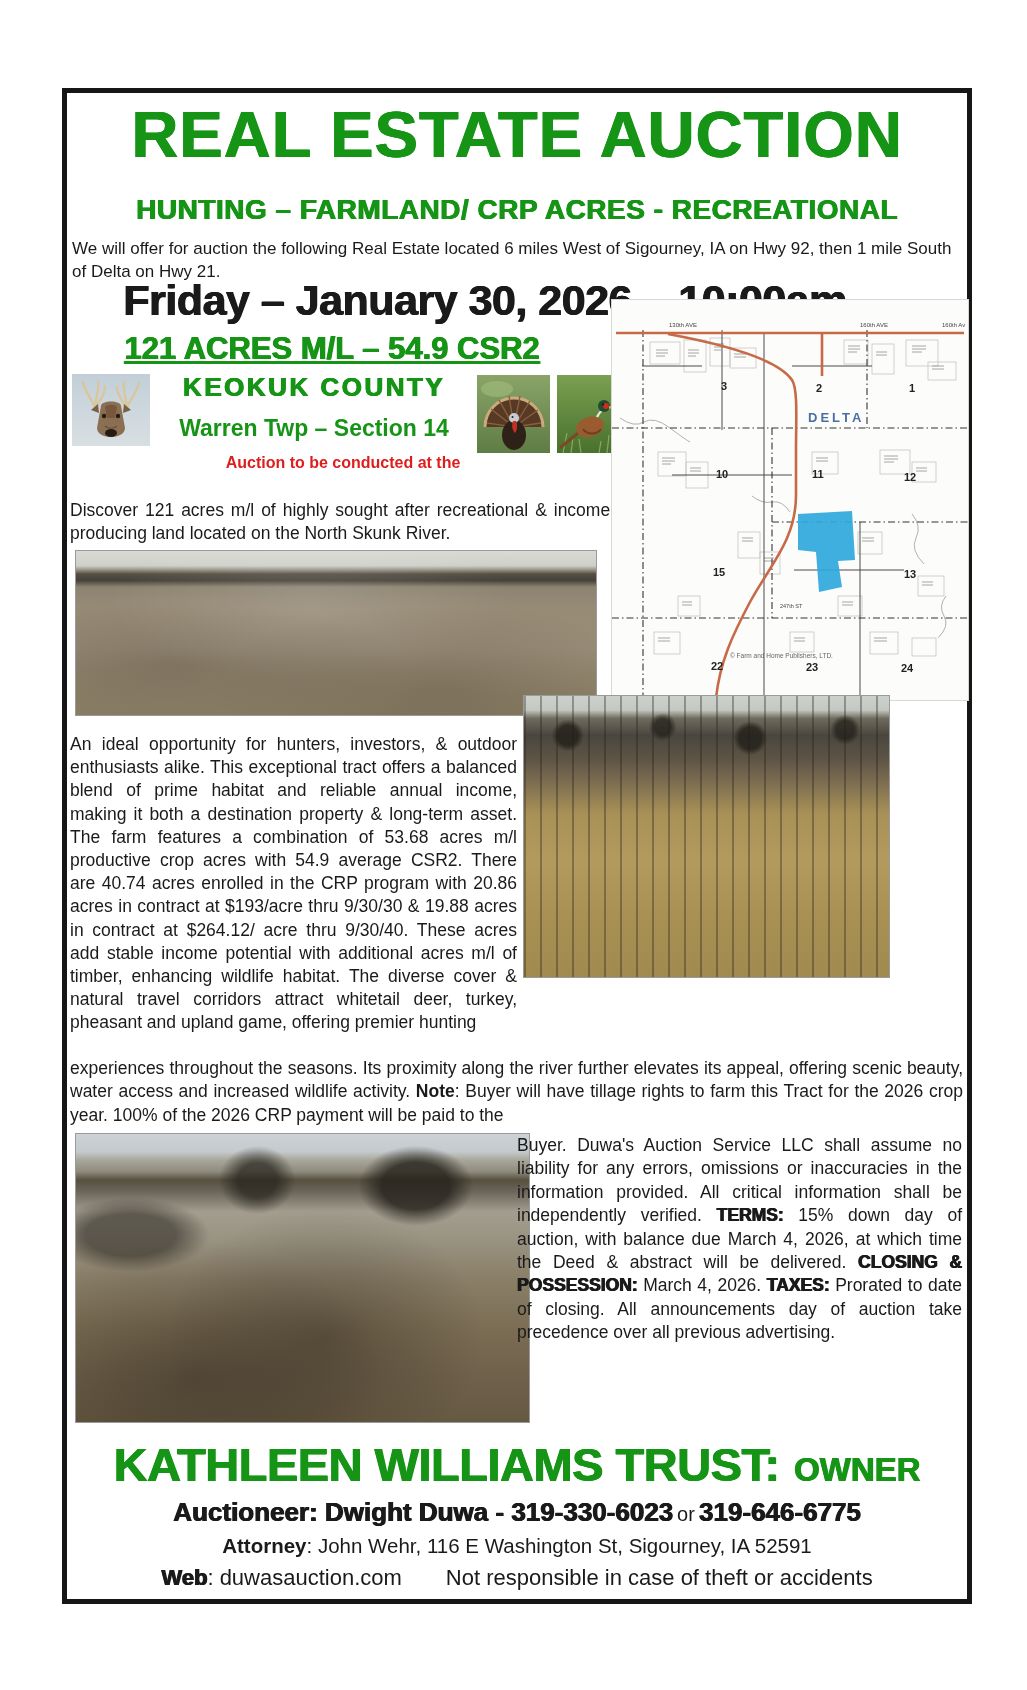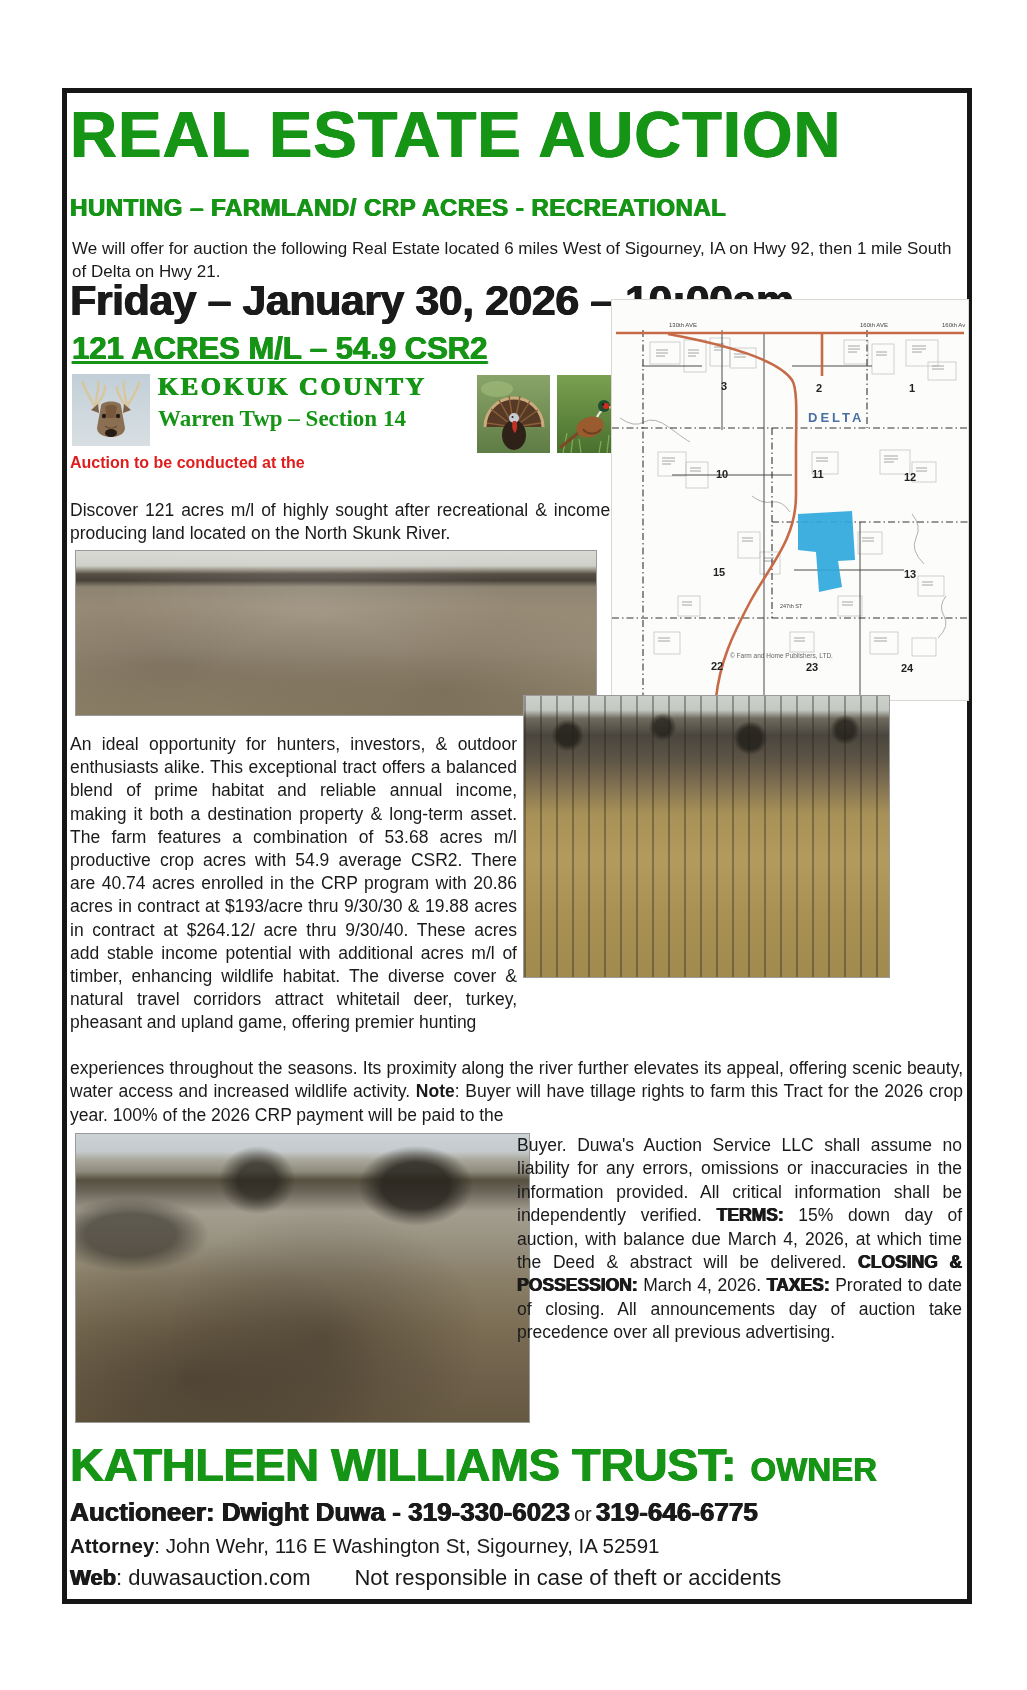--- a/index.html
+++ b/index.html
@@ -3,31 +3,31 @@
 <meta charset="utf-8">
 <style>
   * { margin:0; padding:0; box-sizing:border-box; }
   body { background:#ffffff; font-family:"Liberation Sans", sans-serif; color:#1a1a1a; }
   .page { position:relative; width:1027px; height:1690px; background:#fff; overflow:hidden; }
   .frame { position:absolute; left:62px; top:88px; width:910px; height:1516px; border:5px solid #161616; background:#fff; }
   .abs { position:absolute; }
   .green { color:#159415; }
   .red { color:#e01d1d; }
   .heavy { font-weight:bold; text-shadow:0.7px 0 currentColor, -0.4px 0 currentColor; }
-  .center { }
+  .center { text-align:center; }
   .justify { text-align:justify; }
 
   .title { left:70px; top:98px; width:894px; font-size:65px; line-height:1.15; letter-spacing:1px; }
-  .subtitle { left:70px; top:194px; width:894px; font-size:24px; letter-spacing:0.5px; }
+  .subtitle { left:70px; top:194px; width:894px; font-size:28px; letter-spacing:0.5px; }
   .intro { left:72px; top:237px; width:892px; font-size:17px; line-height:23px; }
   .dateline { left:70px; top:276px; width:830px; font-size:43px; letter-spacing:-0.5px; }
   .acresline { left:72px; top:331px; width:520px; font-size:31px;text-decoration:underline; }
-  .countyblock { left:158px; top:372px; width:312px;font-family:Liberation Serif, serif; }
+  .countyblock { left:158px; top:372px; width:312px; }
   .county { font-size:26px; letter-spacing:2.5px; }
-  .township { font-size:23px; margin-top:4px; }
+  .township { font-size:23px; margin-top:12px; }
   .red1 { left:70px; top:454px; width:546px; font-size:16px; font-weight:bold; }
   .red2 { left:70px; top:476px; width:546px; font-size:18.5px; font-weight:bold; }
   .discover { left:70px; top:499px; width:546px; font-size:17.5px; line-height:22.5px; }
 
   .photo { border:1px solid #9a9a9a; }
   .photo1 { left:75px; top:550px; width:522px; height:166px;
     background:
       radial-gradient(ellipse at 18% 70%, rgba(60,50,40,.25), transparent 40%),
       radial-gradient(ellipse at 70% 85%, rgba(55,45,35,.22), transparent 45%),
       radial-gradient(ellipse at 45% 30%, rgba(255,255,255,.12), transparent 50%),

